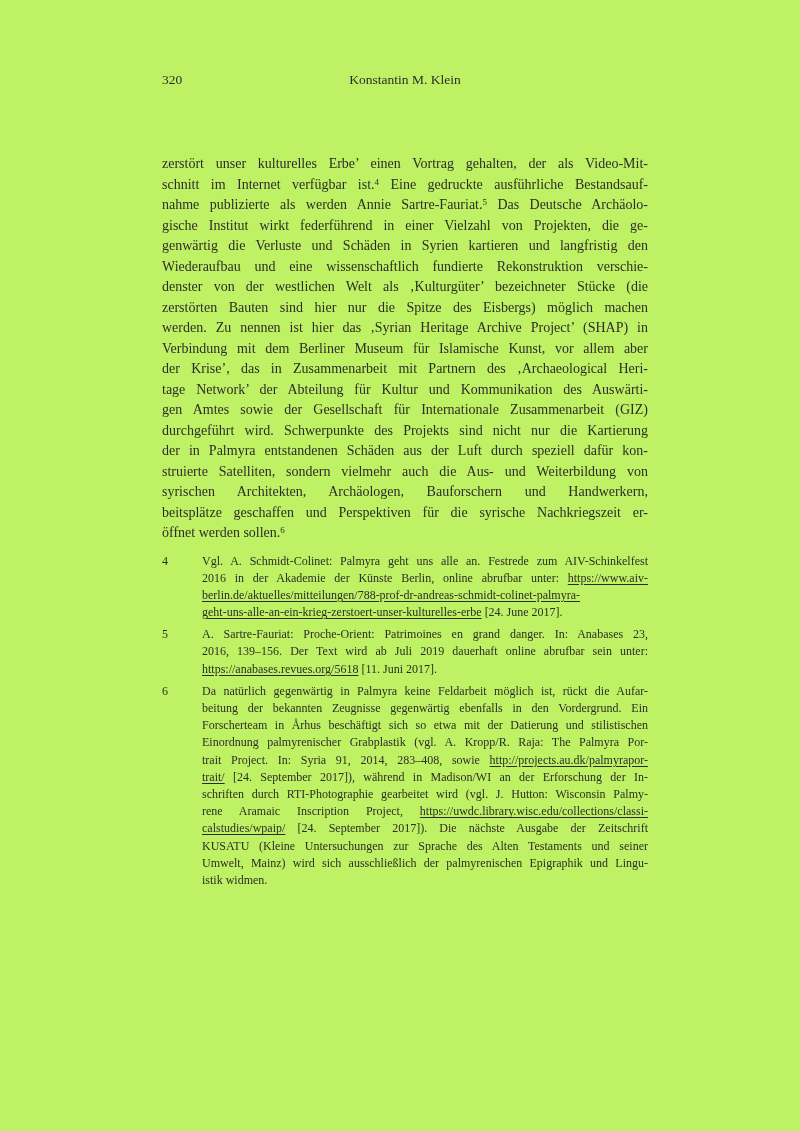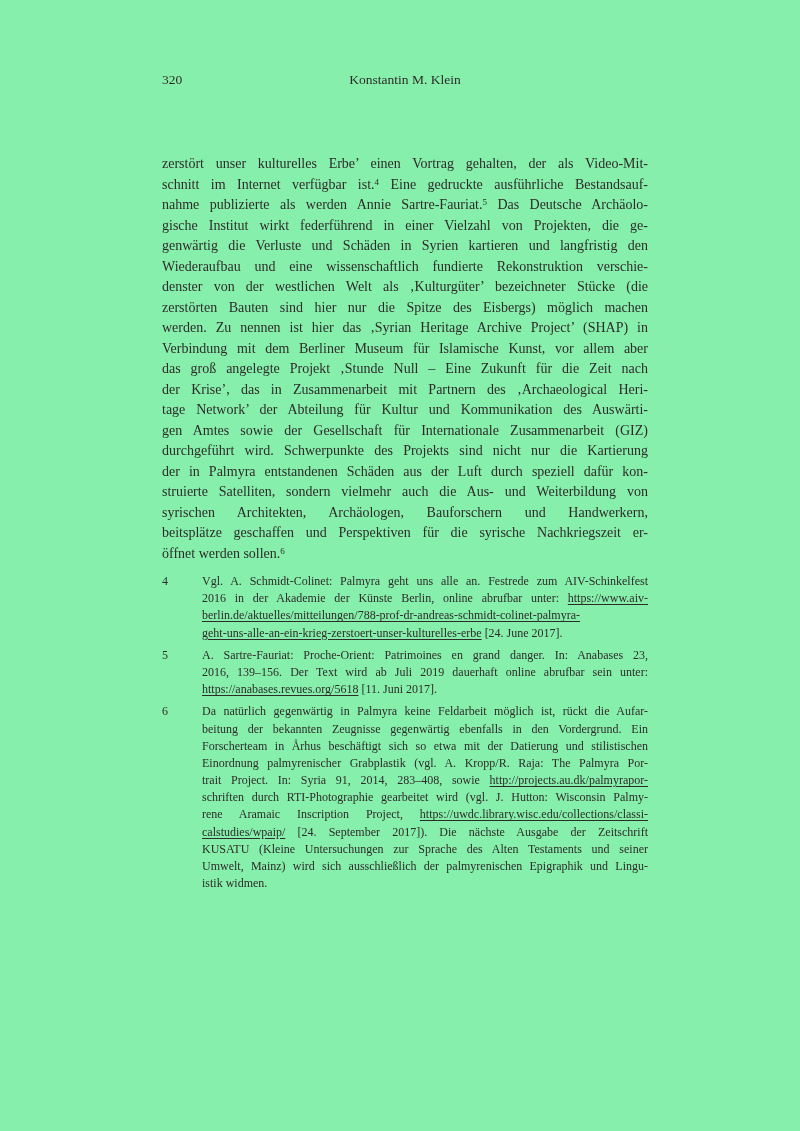--- a/index.html
+++ b/index.html
@@ -1,20 +1,20 @@
 <!DOCTYPE html>
 <html><head>
 <meta charset="utf-8">
 <style>
   html, body { margin: 0; padding: 0; background: #e8e8e8; }
   .page {
     position: relative;
     width: 800px;
     height: 1131px;
-    background: #86efac;
+    background: #bef264;
     font-family: "Liberation Serif", "DejaVu Serif", serif;
     color: #2e2c29;
     overflow: hidden;
   }
   .content {
     position: absolute;
     left: 162px;
     top: 72px;
     width: 486px;
   }
@@ -92,21 +92,20 @@
         <div class="bline"><span>zerstört unser kulturelles Erbe’ einen Vortrag gehalten, der als Video-Mit-</span></div>
         <div class="bline"><span>schnitt im Internet verfügbar ist.</span><sup class="fnref">4</sup><span> Eine gedruckte ausführliche Bestandsauf-</span></div>
         <div class="bline"><span>nahme publizierte als werden Annie Sartre-Fauriat.</span><sup class="fnref">5</sup><span> Das Deutsche Archäolo-</span></div>
         <div class="bline"><span>gische Institut wirkt federführend in einer Vielzahl von Projekten, die ge-</span></div>
         <div class="bline"><span>genwärtig die Verluste und Schäden in Syrien kartieren und langfristig den</span></div>
         <div class="bline"><span>Wiederaufbau und eine wissenschaftlich fundierte Rekonstruktion verschie-</span></div>
         <div class="bline"><span>denster von der westlichen Welt als ‚Kulturgüter’ bezeichneter Stücke (die</span></div>
         <div class="bline"><span>zerstörten Bauten sind hier nur die Spitze des Eisbergs) möglich machen</span></div>
         <div class="bline"><span>werden. Zu nennen ist hier das ‚Syrian Heritage Archive Project’ (SHAP) in</span></div>
         <div class="bline"><span>Verbindung mit dem Berliner Museum für Islamische Kunst, vor allem aber</span></div>
-        <div class="bline"><span>das groß angelegte Projekt ‚Stunde Null – Eine Zukunft für die Zeit nach</span></div>
         <div class="bline"><span>der Krise’, das in Zusammenarbeit mit Partnern des ‚Archaeological Heri-</span></div>
         <div class="bline"><span>tage Network’ der Abteilung für Kultur und Kommunikation des Auswärti-</span></div>
         <div class="bline"><span>gen Amtes sowie der Gesellschaft für Internationale Zusammenarbeit (GIZ)</span></div>
         <div class="bline"><span>durchgeführt wird. Schwerpunkte des Projekts sind nicht nur die Kartierung</span></div>
         <div class="bline"><span>der in Palmyra entstandenen Schäden aus der Luft durch speziell dafür kon-</span></div>
         <div class="bline"><span>struierte Satelliten, sondern vielmehr auch die Aus- und Weiterbildung von</span></div>
         <div class="bline"><span>syrischen Architekten, Archäologen, Bauforschern und Handwerkern,</span></div>
         <div class="bline"><span>beitsplätze geschaffen und Perspektiven für die syrische Nachkriegszeit er-</span></div>
         <div class="bline last"><span>öffnet werden sollen.</span><sup class="fnref">6</sup></div>
       </div>
@@ -130,20 +129,21 @@
           </div>
         </div>
         <div class="fn">
           <div class="fn-num">6</div>
           <div class="fn-lines">
             <div class="fline"><span>Da natürlich gegenwärtig in Palmyra keine Feldarbeit möglich ist, rückt die Aufar-</span></div>
             <div class="fline"><span>beitung der bekannten Zeugnisse gegenwärtig ebenfalls in den Vordergrund. Ein</span></div>
             <div class="fline"><span>Forscherteam in Århus beschäftigt sich so etwa mit der Datierung und stilistischen</span></div>
             <div class="fline"><span>Einordnung palmyrenischer Grabplastik (vgl. A. Kropp/R. Raja: The Palmyra Por-</span></div>
             <div class="fline"><span>trait Project. In: Syria 91, 2014, 283–408, sowie </span><span class="link">http://projects.au.dk/palmyrapor-</span></div>
+            <div class="fline"><span class="link">trait/</span><span> [24. September 2017]), während in Madison/WI an der Erforschung der In-</span></div>
             <div class="fline"><span>schriften durch RTI-Photographie gearbeitet wird (vgl. J. Hutton: Wisconsin Palmy-</span></div>
             <div class="fline"><span>rene Aramaic Inscription Project, </span><span class="link">https://uwdc.library.wisc.edu/collections/classi-</span></div>
             <div class="fline"><span class="link">calstudies/wpaip/</span><span> [24. September 2017]). Die nächste Ausgabe der Zeitschrift</span></div>
             <div class="fline"><span>KUSATU (Kleine Untersuchungen zur Sprache des Alten Testaments und seiner</span></div>
             <div class="fline"><span>Umwelt, Mainz) wird sich ausschließlich der palmyrenischen Epigraphik und Lingu-</span></div>
             <div class="fline last"><span>istik widmen.</span></div>
           </div>
         </div>
       </div>
 

